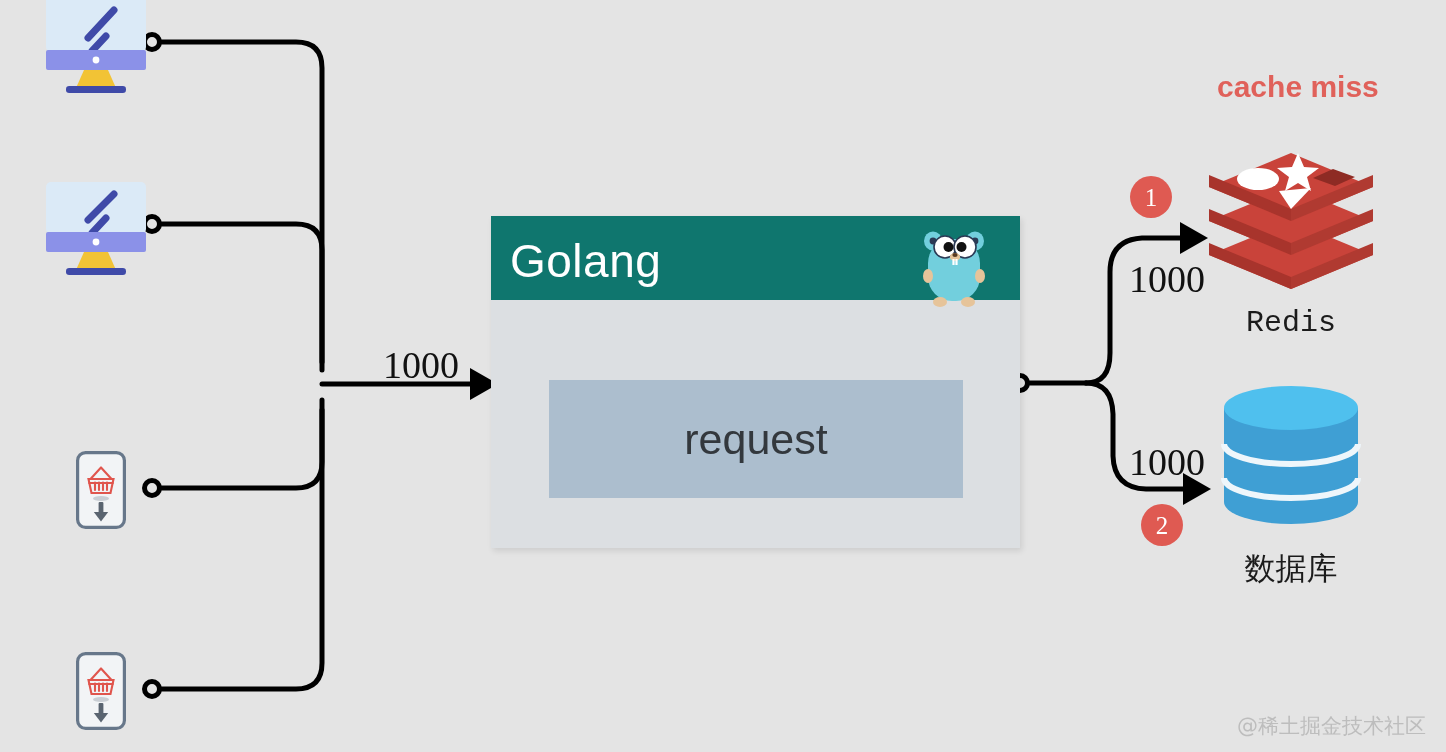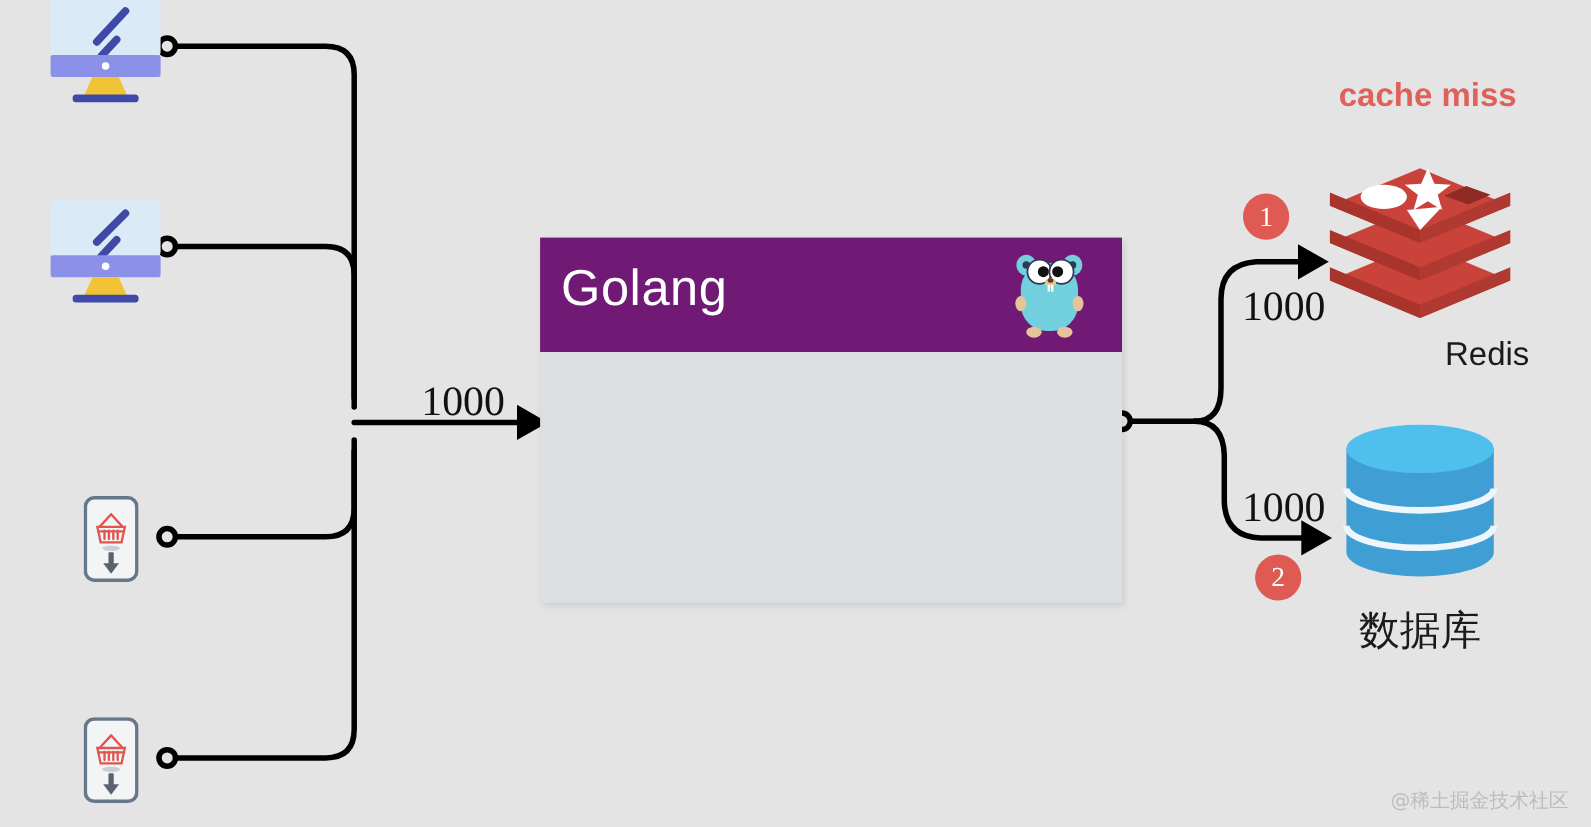--- a/index.html
+++ b/index.html
@@ -37,22 +37,22 @@
     top: 216px;
     width: 529px;
     height: 332px;
     background: #dcdfe2;
     box-shadow: 2px 3px 6px rgba(0,0,0,0.10);
   }
   .service-header {
     position: absolute;
     left: 0; top: 0;
     width: 529px;
-    height: 104px;
-    background: #701a75;
+    height: 84px;
+    background: #0f766e;
   }
   .service-title {
     position: absolute;
     left: 19px;
     top: 18px;
     font-size: 46px;
     color: #ffffff;
     font-family: "Liberation Sans", sans-serif;
     letter-spacing: 0.5px;
     white-space: nowrap;
@@ -103,21 +103,21 @@
   .node-caption {
     position: absolute;
     font-size: 30px;
     color: #1b1b1b;
     font-family: "Liberation Sans", sans-serif;
     white-space: nowrap;
     text-align: center;
   }
   .node-caption.cn {
     font-family: "DejaVu Sans", sans-serif;
-    font-size: 37px;
+    font-size: 31px;
   }
 
   
   .step-badge {
     position: absolute;
     width: 42px;
     height: 42px;
     border-radius: 50%;
     background: #df5a52;
     color: #ffffff;
@@ -130,21 +130,21 @@
   }
 
   
   .client-icon { position: absolute; }
 
   
   .watermark {
     position: absolute;
     right: 20px;
     bottom: 12px;
-    font-size: 18px;
+    font-size: 21px;
     color: #bdbdbd;
     font-family: "DejaVu Sans", sans-serif;
     white-space: nowrap;
   }
 </style>
 </head>
 <body>
 
 <div id="stage">
 
@@ -276,20 +276,23 @@
           <rect x="35.4" y="38" width="2.2" height="6" fill="#ffffff"></rect>
 
           <ellipse cx="8" cy="55" rx="5" ry="7" fill="#e6c49a"></ellipse>
           <ellipse cx="60" cy="55" rx="5" ry="7" fill="#e6c49a"></ellipse>
 
           <ellipse cx="20" cy="81" rx="7" ry="5" fill="#e6c49a"></ellipse>
           <ellipse cx="48" cy="81" rx="7" ry="5" fill="#e6c49a"></ellipse>
         </svg>
       </div>
     </div>
+    <div class="request-box">
+      <span class="request-label">request</span>
+    </div>
   </div>
 
   <div class="flow-label" style="left:383px; top:343px;">1000</div>
   <div class="flow-label" style="left:1129px; top:257px;">1000</div>
   <div class="flow-label" style="left:1129px; top:440px;">1000</div>
 
   <div class="cache-miss-label">cache miss</div>
 
   <div class="step-badge" style="left:1130px; top:176px;">1</div>
   <div class="step-badge" style="left:1141px; top:504px;">2</div>
@@ -314,21 +317,21 @@
         <polygon points="6,56 88,90 88,78 6,44" fill="#a8342c"></polygon>
         <polygon points="170,56 88,90 88,78 170,44" fill="#b03a31"></polygon>
 
         <ellipse cx="55" cy="48" rx="21" ry="11" fill="#ffffff"></ellipse>
         <polygon points="95,22 101,36 116,37 104,46 108,60 95,52 82,60 86,46 74,37 89,36" fill="#ffffff"></polygon>
         <polygon points="76,60 108,57 88,78" fill="#ffffff"></polygon>
         <polygon points="130,38 152,46 132,55 110,47" fill="#8e2b24"></polygon>
       </g>
     </svg>
   </div>
-  <div class="node-caption" style="left:1264px; top:306px; width:176px;">Redis</div>
+  <div class="node-caption" style="left:1203px; top:306px; width:176px;font-family:Liberation Mono, monospace;">Redis</div>
 
   <div style="position:absolute; left:1220px; top:386px; width:142px; height:142px;">
     <svg viewBox="0 0 142 142" width="142" height="142" xmlns="http://www.w3.org/2000/svg">
       <path d="M 4 22 L 4 116 A 67 22 0 0 0 138 116 L 138 22 Z" fill="#3f9fd4"></path>
       <ellipse cx="71" cy="22" rx="67" ry="22" fill="#4fc0ee"></ellipse>
       <path d="M 4 58 A 67 20 0 0 0 138 58" fill="none" stroke="#eef6fb" stroke-width="6"></path>
       <path d="M 4 92 A 67 20 0 0 0 138 92" fill="none" stroke="#eef6fb" stroke-width="6"></path>
     </svg>
   </div>
   <div class="node-caption cn" style="left:1220px; top:548px; width:142px;">数据库</div>

